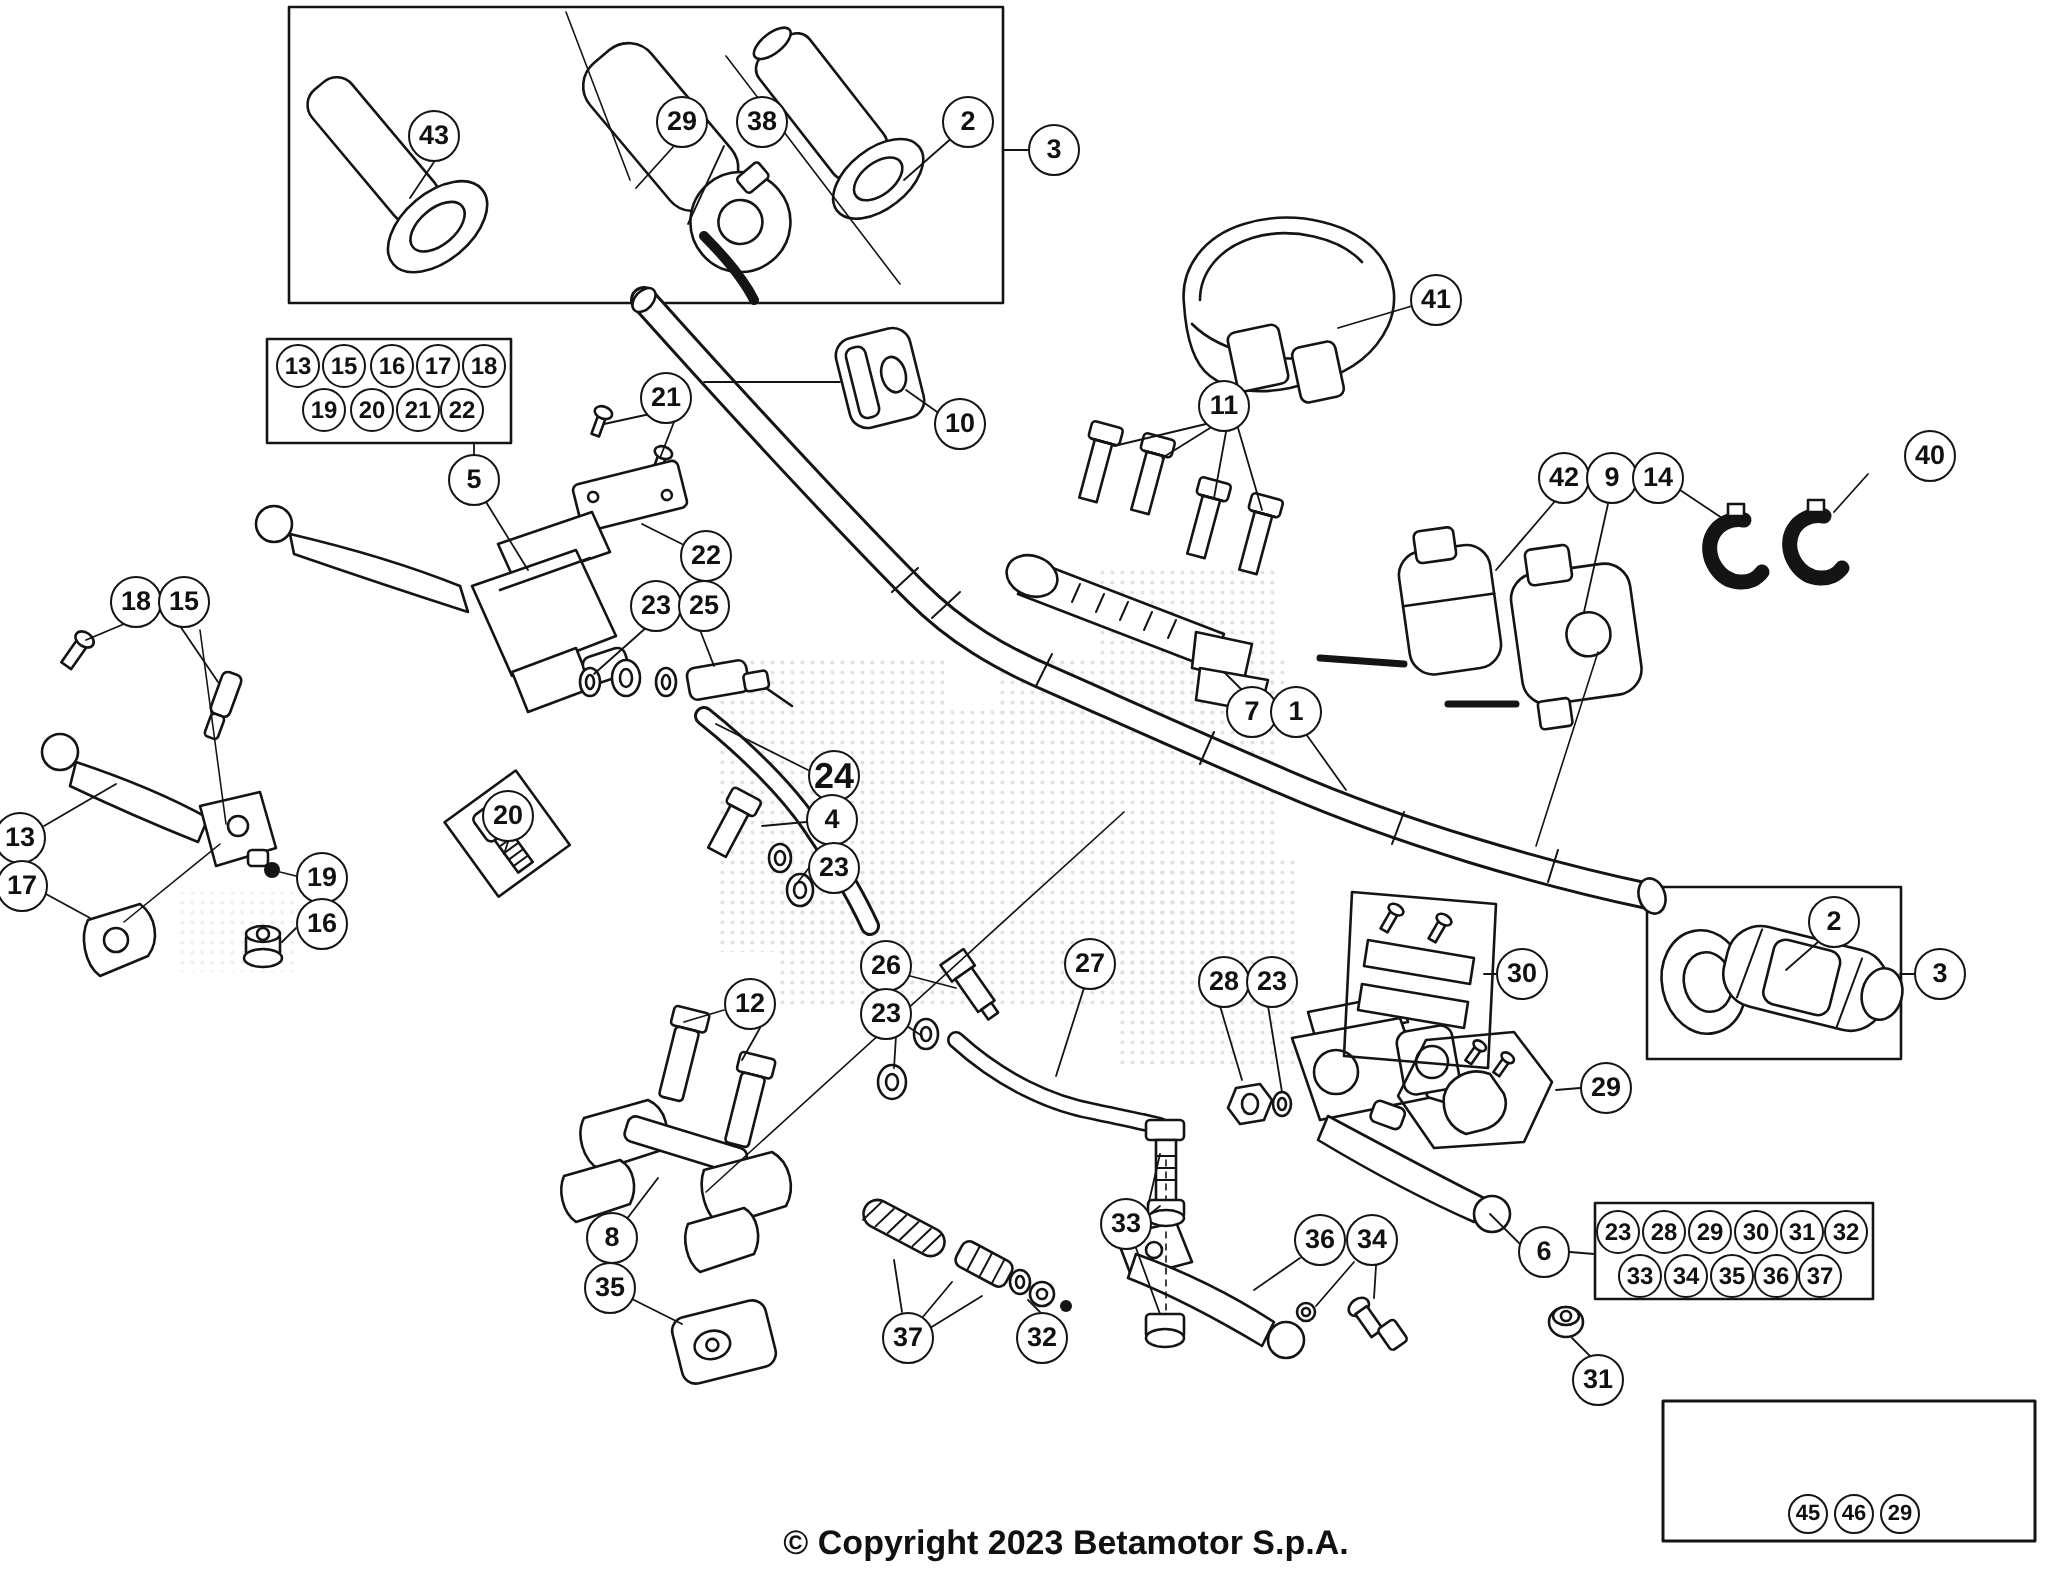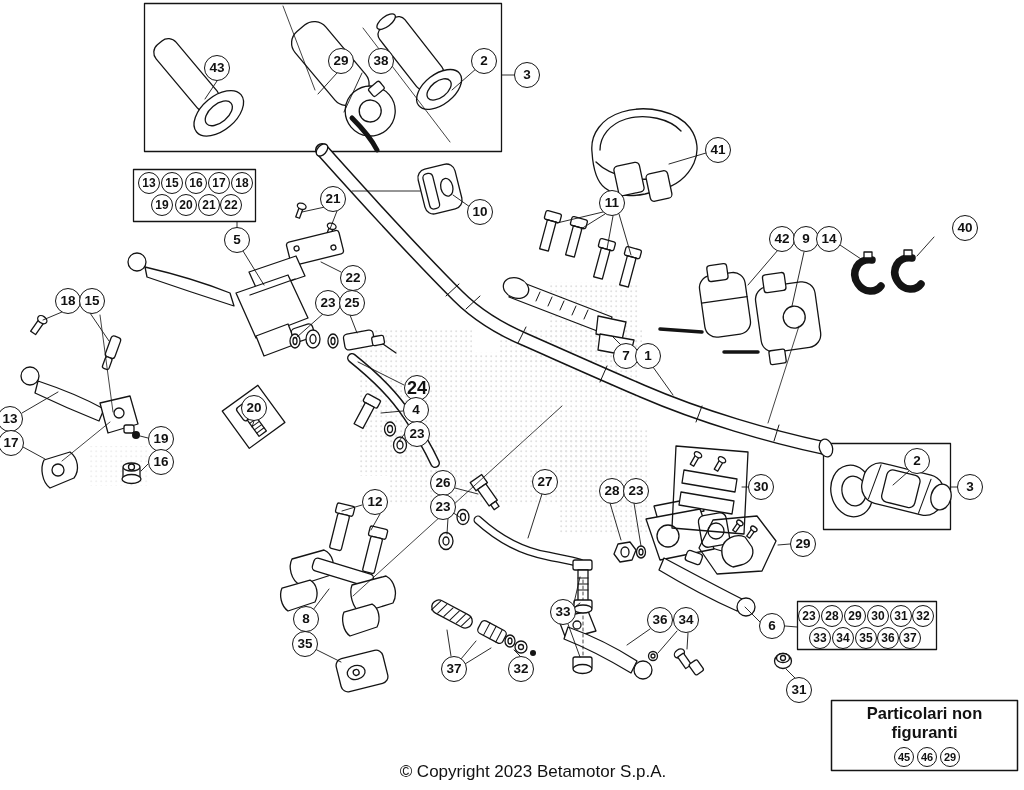--- a/index.html
+++ b/index.html
@@ -7,21 +7,21 @@
          font-family:"Liberation Sans",sans-serif;color:#111;}
   .stage svg{position:absolute;left:0;top:0;}
   .callout{position:absolute;transform:translate(-50%,-50%);border:1.4px solid #141414;
            border-radius:50%;background:#fff;display:flex;align-items:center;justify-content:center;
            font-weight:bold;color:#111;line-height:1;box-sizing:border-box;z-index:5;}
   .nsb-title{position:absolute;left:832px;width:185px;text-align:center;font-weight:bold;
              font-size:16.5px;color:#111;z-index:4;}
   .nsb-it{top:704px;}
   .nsb-en{top:726px;}
   .copyright{position:absolute;left:298px;top:762px;width:470px;text-align:center;
-             font-size:17px;font-weight:normal;color:#111;z-index:4;}
+             font-size:17px;font-weight:bold;color:#111;z-index:4;}
 </style>
 </head>
 <body>
 
 <div class="stage">
 
 <svg width="1024" height="790" viewBox="0 0 1024 790">
   <defs>
     <pattern id="dots" width="5" height="5" patternUnits="userSpaceOnUse">
       <circle cx="1.2" cy="1.2" r="1" fill="#c3c3c3"></circle>
@@ -525,15 +525,14 @@
       <div class="callout" style="left: 820px; top: 638px; width: 22px; height: 22px; font-size: 12px;">33</div>
       <div class="callout" style="left: 843px; top: 638px; width: 22px; height: 22px; font-size: 12px;">34</div>
       <div class="callout" style="left: 866px; top: 638px; width: 22px; height: 22px; font-size: 12px;">35</div>
       <div class="callout" style="left: 888px; top: 638px; width: 22px; height: 22px; font-size: 12px;">36</div>
       <div class="callout" style="left: 910px; top: 638px; width: 22px; height: 22px; font-size: 12px;">37</div>
       <div class="callout" style="left: 904px; top: 757px; width: 20px; height: 20px; font-size: 11px;">45</div>
       <div class="callout" style="left: 927px; top: 757px; width: 20px; height: 20px; font-size: 11px;">46</div>
       <div class="callout" style="left: 950px; top: 757px; width: 20px; height: 20px; font-size: 11px;">29</div>
     </div>
 
-  <div class="nsb-title nsb-it">Particolari non figuranti</div>
   <div class="copyright">© Copyright 2023 Betamotor S.p.A.</div>
 </div>
 
 </body></html>

